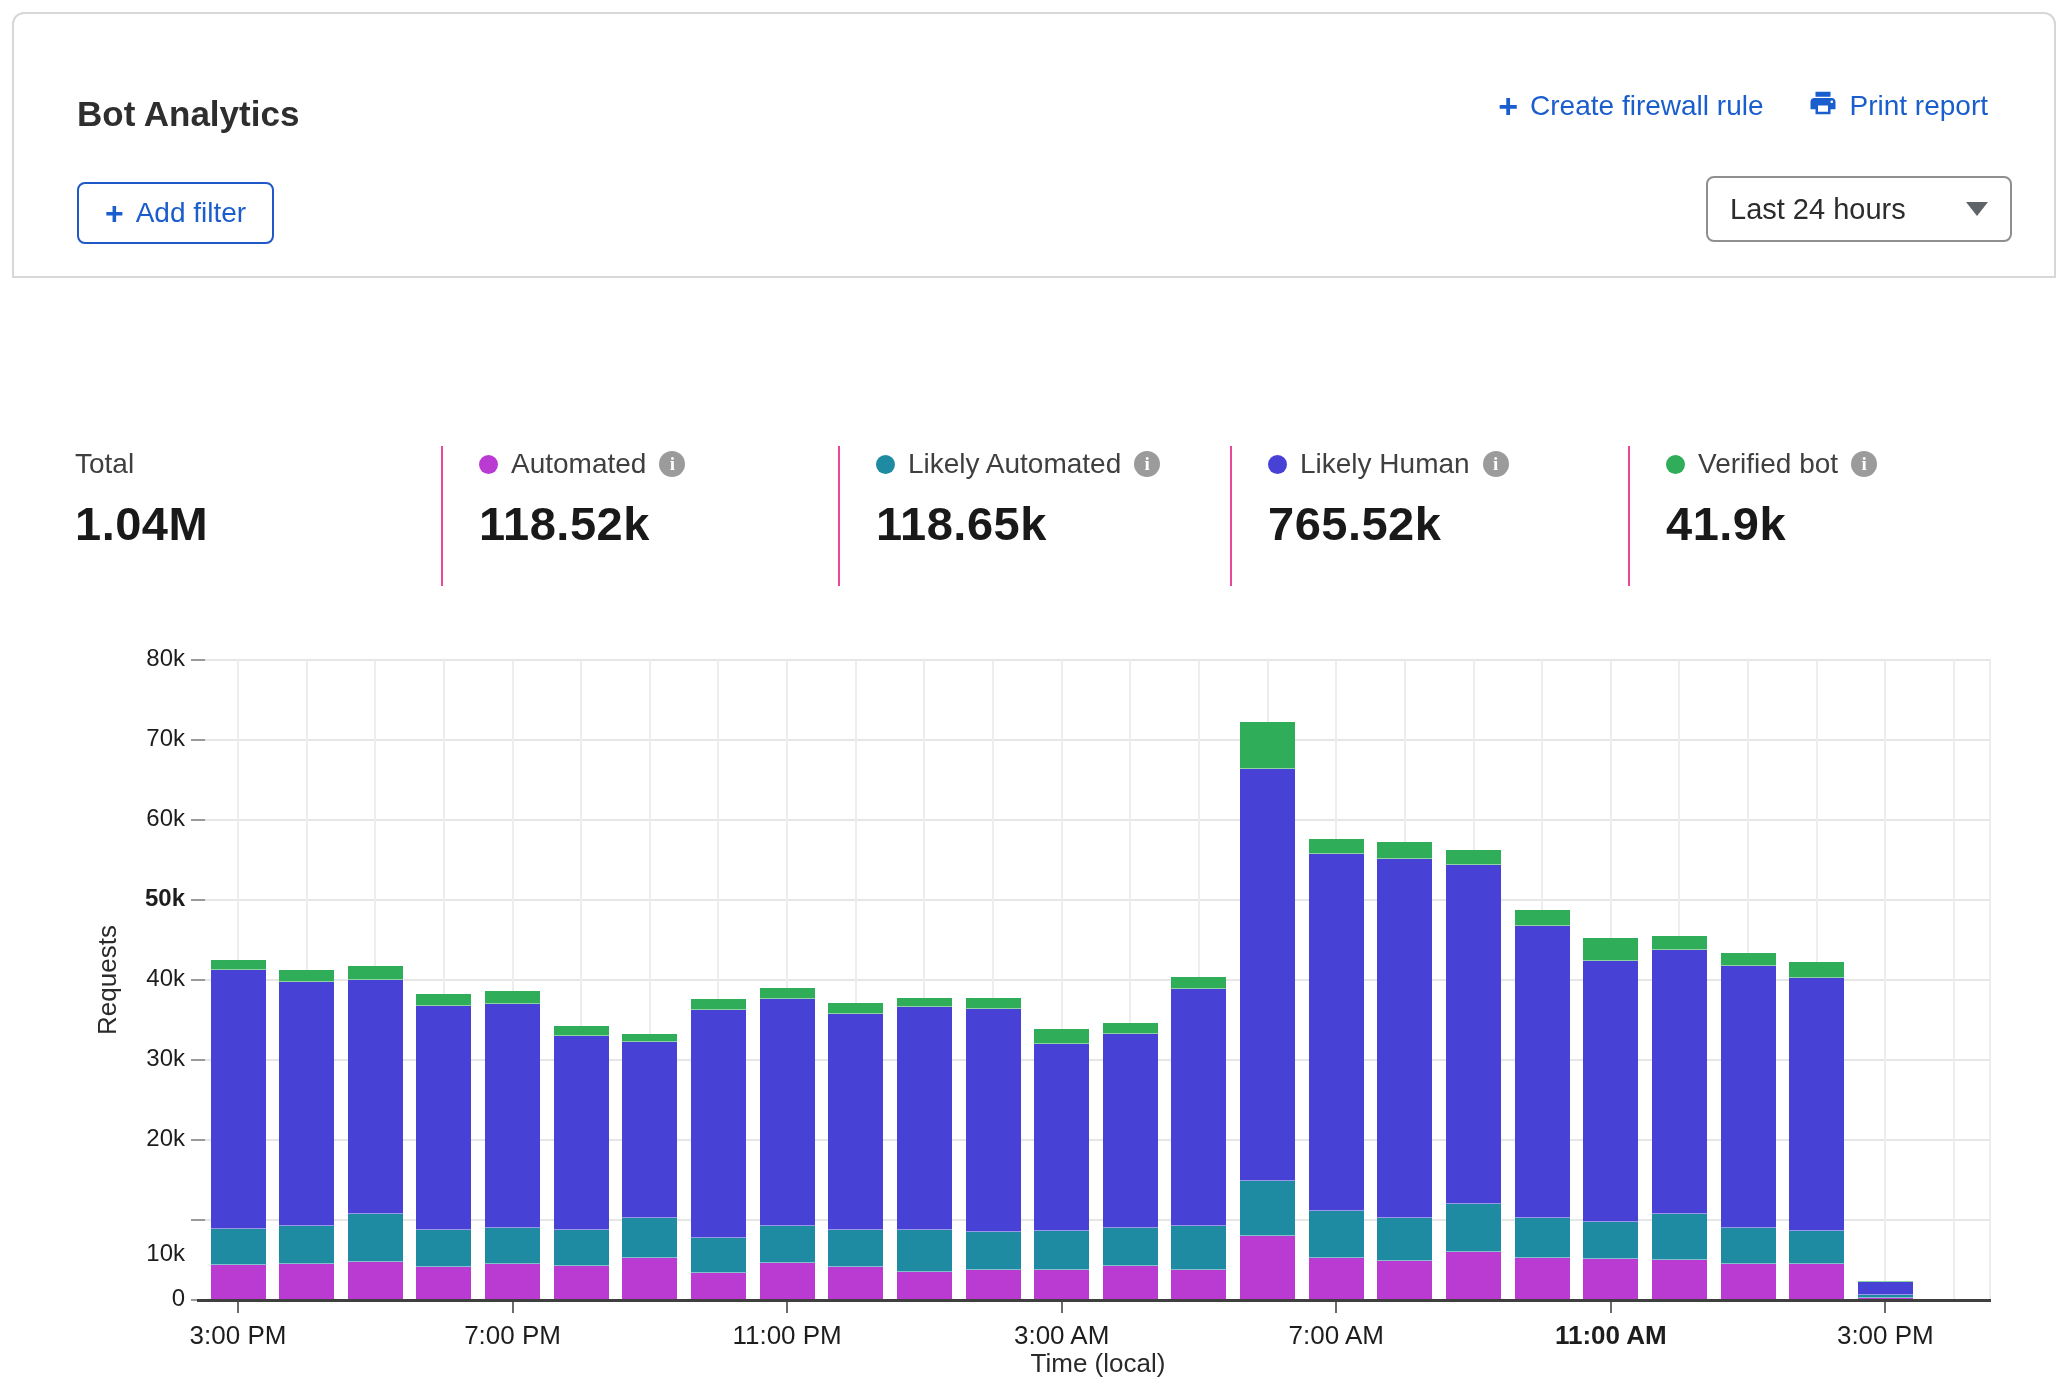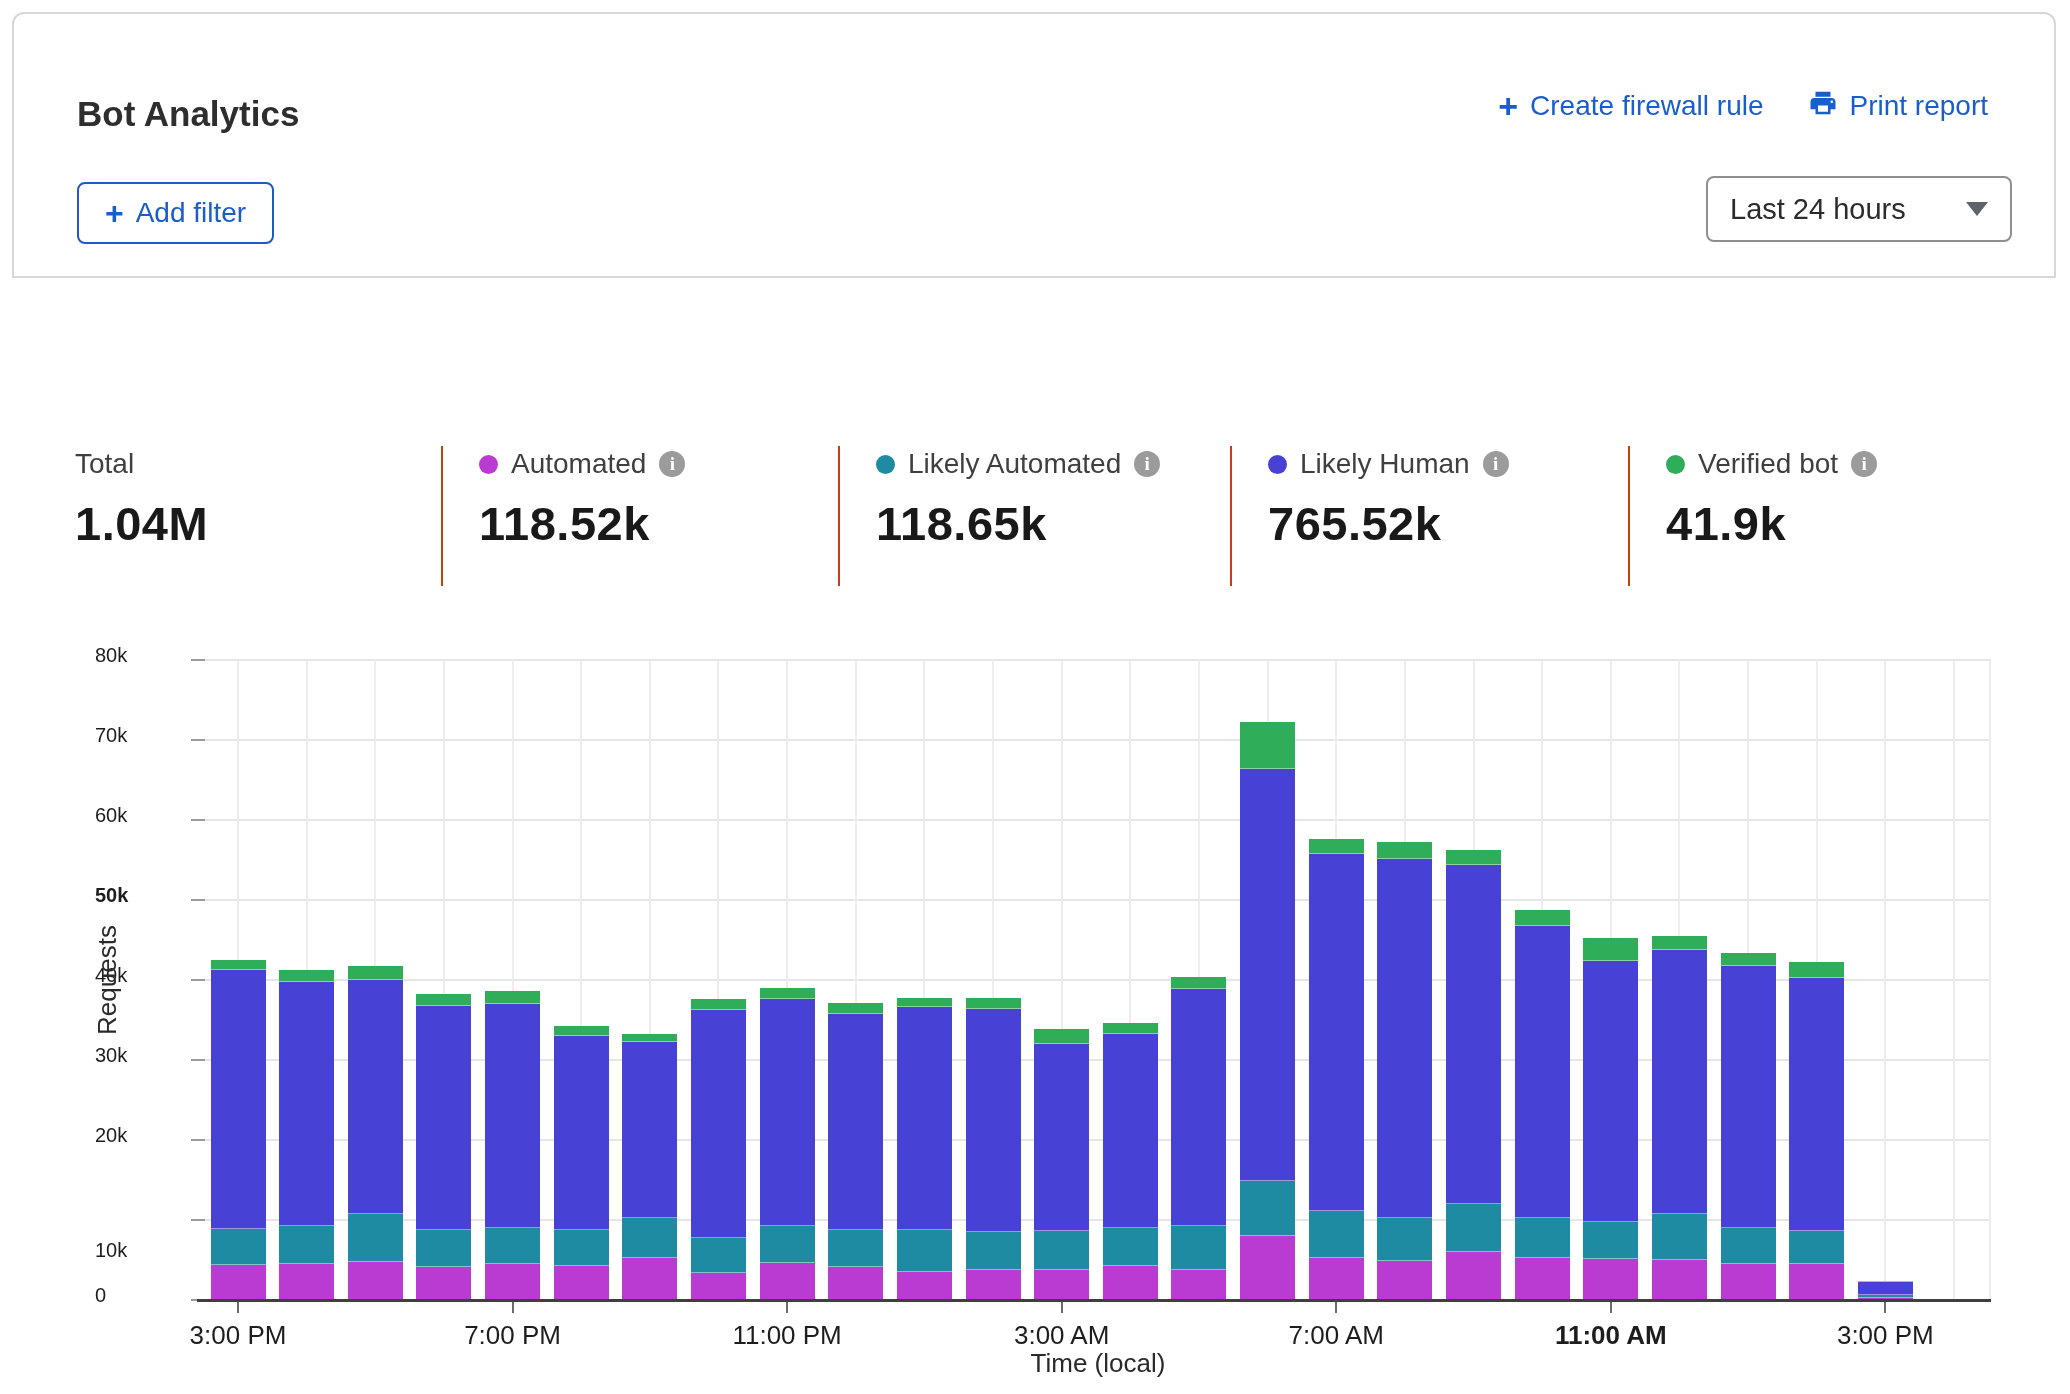--- a/index.html
+++ b/index.html
@@ -33,38 +33,38 @@
   
   .section-header{position:absolute;left:75px;top:358px;display:flex;align-items:center;gap:18px;}
   .section-title{font-size:31px;font-weight:700;color:#2e2e2e;}
   .pie-icon{
     width:28px;height:28px;border-radius:50%;
     background:conic-gradient(from -6deg,#8d8d8d 0 262deg,#ffffff 262deg 276deg,#b5b5b5 276deg 352deg,#ffffff 352deg 360deg);
   }
   
   .stats-row{position:absolute;left:0;top:446px;width:2070px;height:140px;}
   .stat{position:absolute;top:0;height:140px;box-sizing:border-box;}
-  .stat.divided{border-left:2px solid #c2410c;}
+  .stat.divided{border-left:2px solid #ec4899;}
   .stat-head{display:flex;align-items:center;gap:13px;height:36px;}
   .stat-label{font-size:28px;color:#3f3f3f;}
   .stat-dot{width:19px;height:19px;border-radius:50%;background:#999;}
   .info-icon{
     width:26px;height:26px;border-radius:50%;background:#9b9b9b;color:#fff;
     font-size:19px;font-weight:700;display:flex;align-items:center;justify-content:center;
     font-family:"Liberation Serif","DejaVu Serif",serif;cursor:pointer;
   }
   .stat-value{margin-top:14px;font-size:47px;font-weight:700;color:#191919;letter-spacing:0.5px;}
   
   #chart{position:absolute;left:0;top:600px;width:2070px;height:794px;}
   .gridline-h{position:absolute;height:2px;background:#e6e6e6;}
   .gridline-v{position:absolute;width:2px;background:#ededed;}
   .axis-x{position:absolute;height:3px;background:#3f3f3f;}
   .ytick{position:absolute;width:14px;height:2px;background:#9a9a9a;}
   .xtick{position:absolute;width:2px;height:11px;background:#6a6a6a;}
-  .ytick-label{position:absolute;width:90px;font-size:20px;color:#1d1d1d;}
+  .ytick-label{position:absolute;width:90px;text-align:right;font-size:24px;color:#1d1d1d;}
   .xtick-label{position:absolute;width:180px;text-align:center;font-size:26px;color:#1d1d1d;}
   .bar{position:absolute;cursor:pointer;}
   .bar-seg{position:absolute;left:0;width:100%;}
   .axis-title-y{position:absolute;font-size:26px;color:#2a2a2a;transform:translate(-50%,-50%) rotate(-90deg);white-space:nowrap;}
   .axis-title-x{position:absolute;font-size:26px;color:#2a2a2a;transform:translateX(-50%);white-space:nowrap;}
 </style>
 </head>
 <body>
 
 <div id="canvas">

